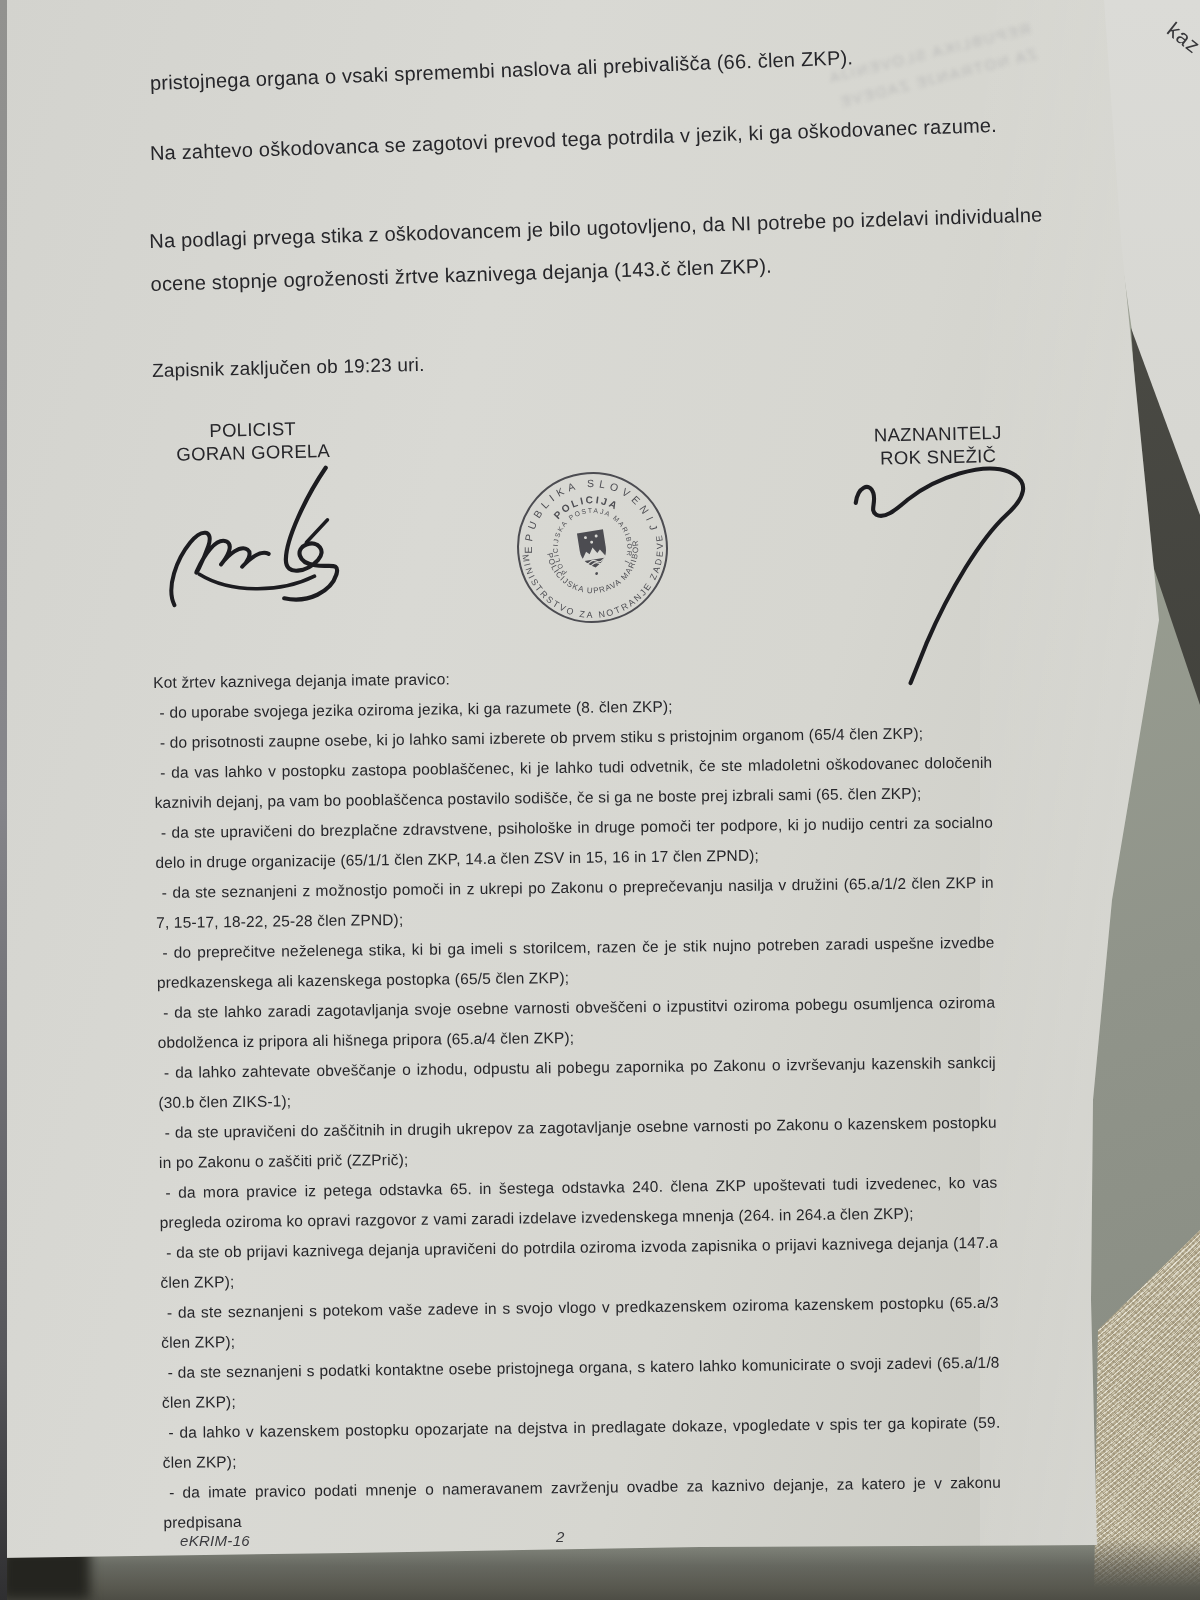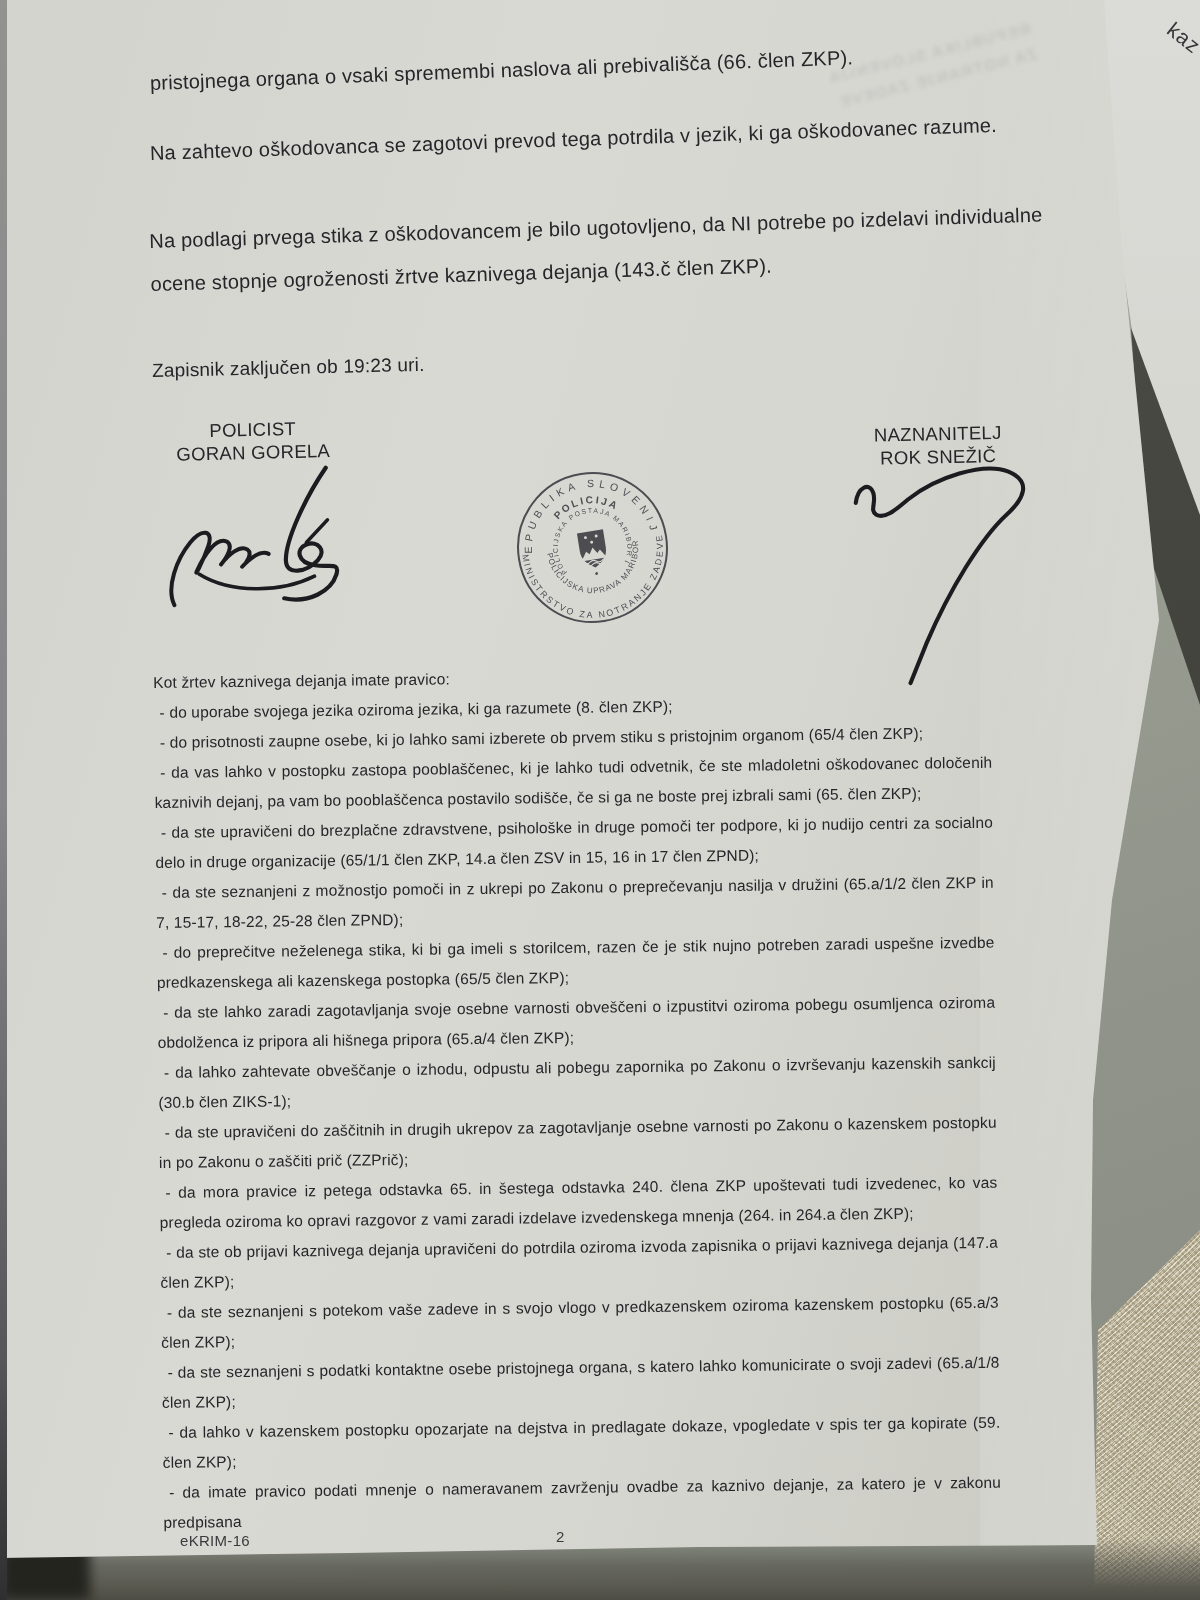--- a/index.html
+++ b/index.html
@@ -53,21 +53,21 @@
 
   #stamp{position:absolute;left:515px;top:470px;width:155px;height:155px;transform:rotate(-9deg);opacity:.88;}
   #stamp text{fill:#393940;font-family:"Liberation Sans",sans-serif;}
   #stamp .ring{fill:none;stroke:#393940;stroke-width:2.6px;}
 
   #rights{position:absolute;left:153px;top:668px;width:838px;font-size:15.5px;line-height:30px;
           letter-spacing:.15px;transform:rotate(-.7deg);transform-origin:left top;}
   #rights p{margin:0;text-align:justify;}
   #rights p.rights-item{text-indent:6px;}
 
-  .footer-text{position:absolute;font-size:15px;letter-spacing:.3px;color:#3a3a3e;}
+  .footer-text{position:absolute;font-size:15px;letter-spacing:.3px;color:#3a3a3e;font-style:italic;}
   #footer-form{left:180px;top:1532px;}
   #footer-page{left:556px;top:1528px;}
 
   .bleed{position:absolute;left:828px;top:40px;font-size:15px;line-height:26px;letter-spacing:2px;
          color:#7d7d86;opacity:.30;filter:blur(2.2px);
          transform:rotate(-14deg) scaleX(-1);transform-origin:center;}
 </style>
 </head>
 <body>
 

